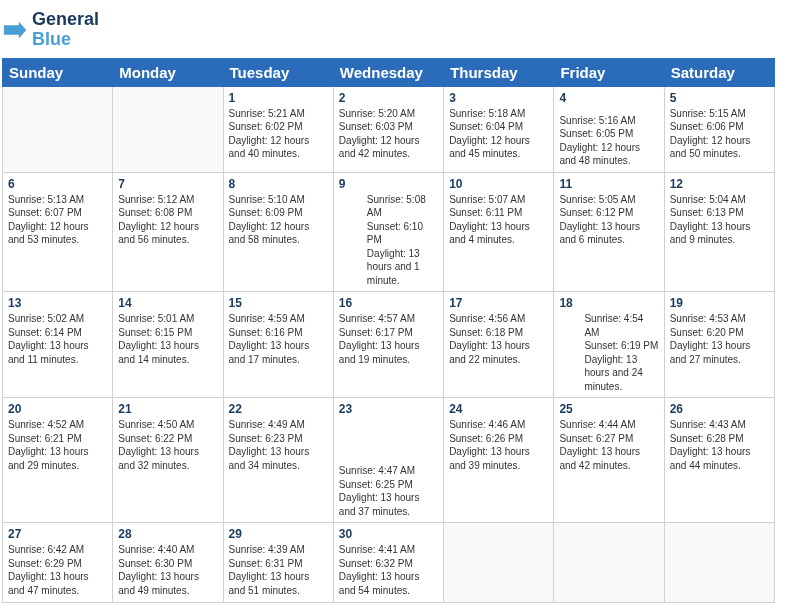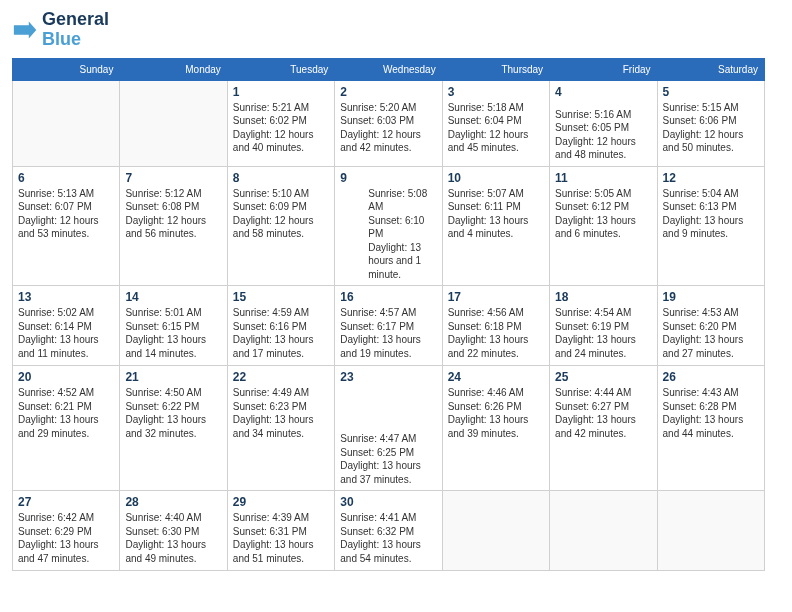--- a/index.html
+++ b/index.html
@@ -6,21 +6,21 @@
     body {
       font-family: Arial, sans-serif;
       background: #fff;
       width: 792px;
       height: 612px;
       overflow: hidden;
     }
     .container {
       width: 777px;
       height: 612px;
-      padding: 10px 12px;
+      padding: 10px 2px;
       background: #fff;
     }
     .header {
       display: flex;
       justify-content: space-between;
       align-items: flex-start;
       margin-bottom: 8px;
     }
     .logo {
       display: flex;
@@ -51,24 +51,24 @@
       color: #444;
     }
     .calendar {
       width: 100%;
       border-collapse: collapse;
       border: 1px solid #ccc;
     }
     .calendar th {
       background: #2a6bba;
       color: #fff;
-      text-align: right;
+      text-align: left;
       padding: 5px 6px;
-      font-size: 10px;
-      font-weight: normal;
+      font-size: 15px;
+      font-weight: bold;
       border: 1px solid #2a6bba;
     }
     .calendar td {
       vertical-align: top;
       border: 1px solid #d0d0d0;
       padding: 4px 5px;
       width: calc(100% / 7);
       height: 80px;
       font-size: 10px;
       color: #222;
@@ -227,21 +227,21 @@
 Daylight: 13 hours and 19 minutes.</div>
           </td>
           <td>
             <span class="day-num">17</span>
             <div class="day-info" style="white-space: pre-line;">Sunrise: 4:56 AM
 Sunset: 6:18 PM
 Daylight: 13 hours and 22 minutes.</div>
           </td>
           <td>
             <span class="day-num">18</span>
-            <div class="day-info" style="white-space: pre-line;">Sunrise: 4:54 AM
+            <div class="day-info" style="white-space: pre-line; margin-left: 25px;">Sunrise: 4:54 AM
 Sunset: 6:19 PM
 Daylight: 13 hours and 24 minutes.</div>
           </td>
           <td>
             <span class="day-num">19</span>
             <div class="day-info" style="white-space: pre-line;">Sunrise: 4:53 AM
 Sunset: 6:20 PM
 Daylight: 13 hours and 27 minutes.</div>
           </td>
         </tr>

